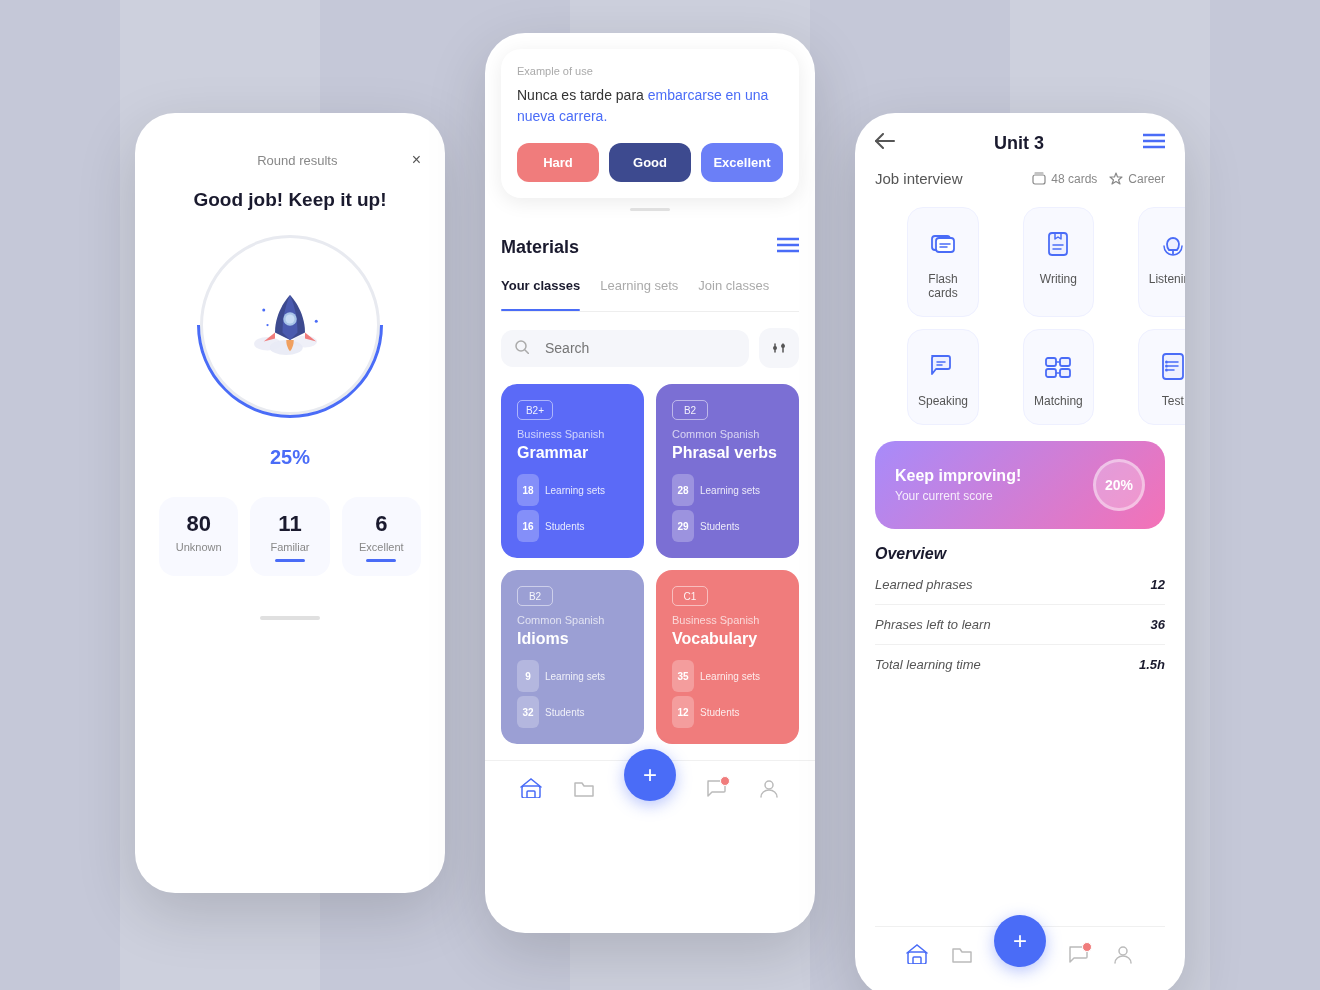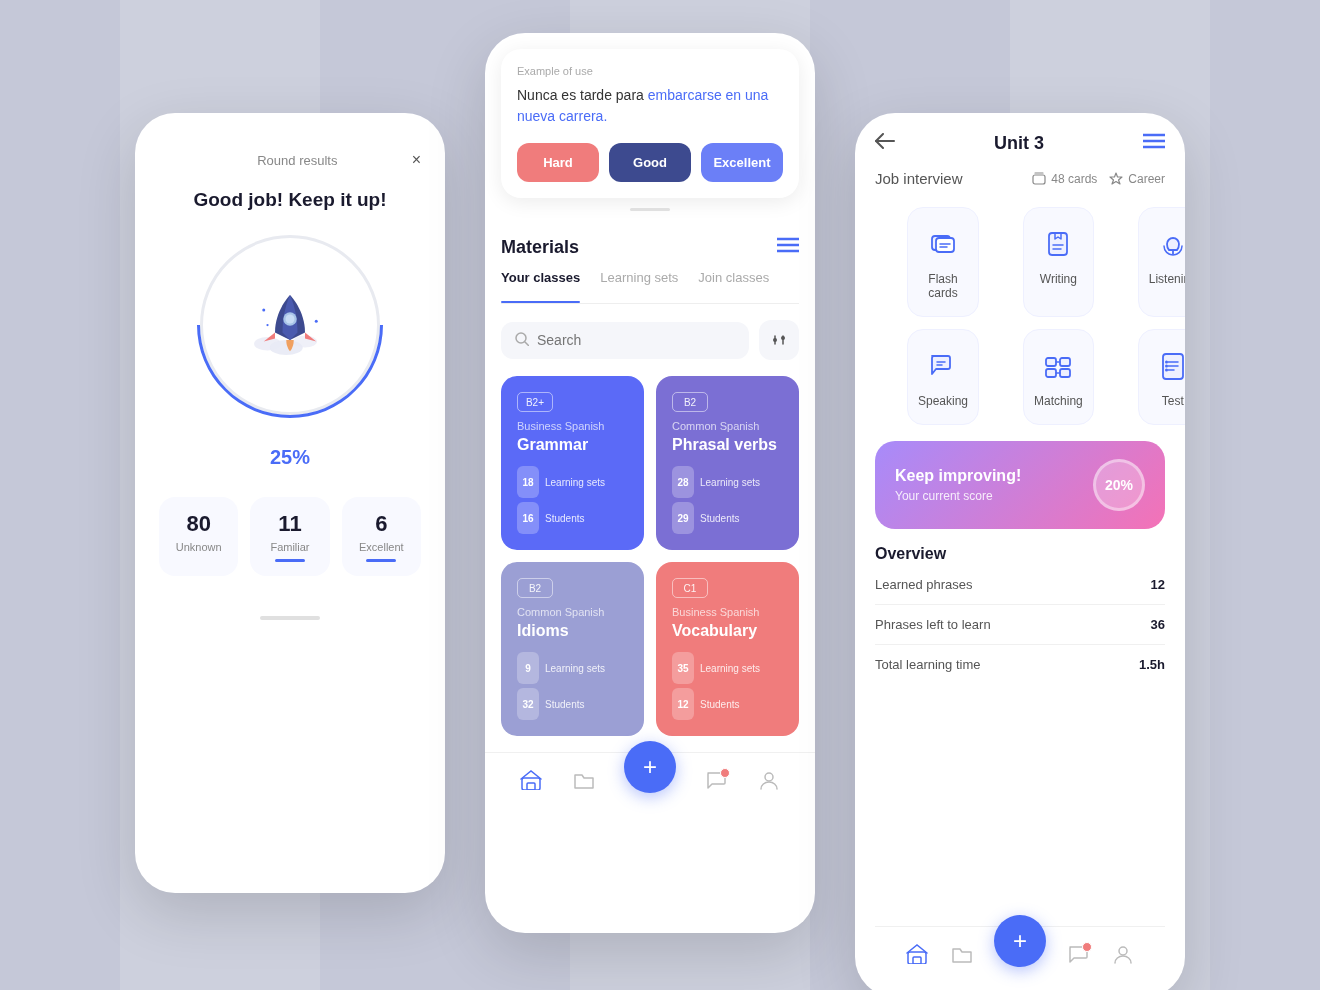--- a/index.html
+++ b/index.html
@@ -213,21 +213,21 @@
     .diff-good { background: #3d4a8f; }
     .diff-excellent { background: #6b7ff7; }
 
     .phone-2 .main-screen {
       padding: 16px;
     }
     .materials-header {
       display: flex;
       align-items: center;
       justify-content: space-between;
-      margin-bottom: 12px;
+      margin-bottom: 20px;
     }
     .materials-title {
       font-size: 18px;
       font-weight: 700;
       color: #1a1a2e;
     }
     .hamburger-icon {
       color: #4a6cf7;
       font-size: 18px;
     }
@@ -264,21 +264,21 @@
       margin-bottom: 16px;
       align-items: center;
     }
     .search-input-wrap {
       flex: 1;
       background: #f5f6fa;
       border-radius: 12px;
       display: flex;
       align-items: center;
       padding: 10px 14px;
-      gap: 8px;
+      gap: 16px;
     }
     .search-icon { color: #aaa; font-size: 14px; }
     .search-input {
       background: none;
       border: none;
       outline: none;
       font-size: 14px;
       color: #555;
       flex: 1;
     }
@@ -489,21 +489,21 @@
       align-items: center;
       justify-content: center;
       border: 3px solid rgba(255,255,255,0.4);
     }
     .score-pct {
       font-size: 14px;
       font-weight: 700;
       color: #fff;
     }
 
-    .overview-section { flex: 1; }
+    .overview-section { flex: 1; font-style: italic; }
     .overview-title {
       font-size: 16px;
       font-weight: 700;
       color: #1a1a2e;
       margin-bottom: 14px;
     }
     .overview-list {
       display: flex;
       flex-direction: column;
       gap: 12px;

